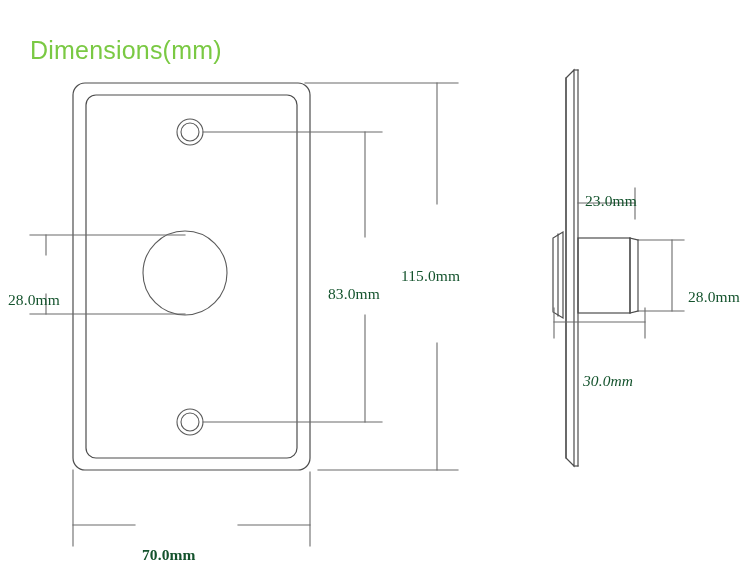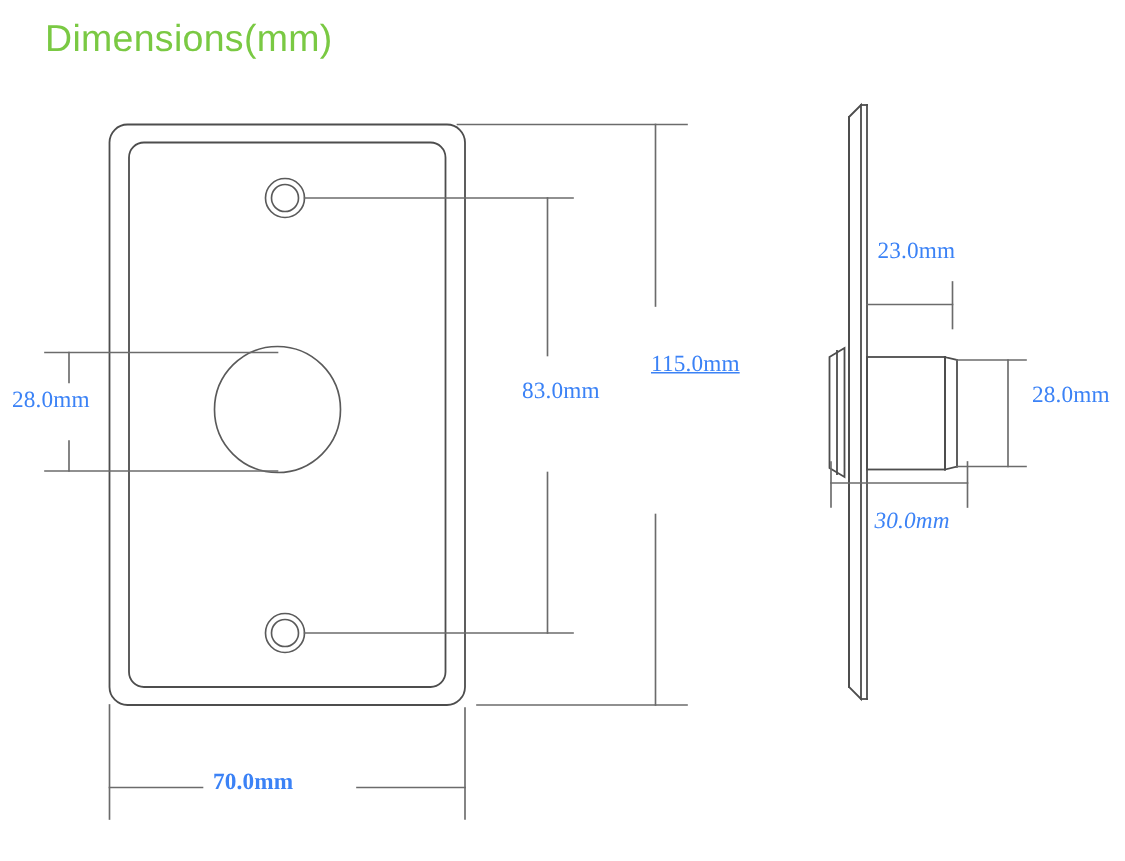--- a/index.html
+++ b/index.html
@@ -12,42 +12,43 @@
     position: relative;
     width: 750px;
     height: 574px;
     background: #ffffff;
     overflow: hidden;
     font-family: "Liberation Serif", "DejaVu Serif", serif;
   }
   #title {
     position: absolute;
     left: 30px;
-    top: 12px;
+    top: 36px;
     font-family: "Liberation Sans", "DejaVu Sans", sans-serif;
     font-size: 25px;
     font-weight: 400;
     letter-spacing: 0.2px;
     color: #7ac943;
     white-space: nowrap;
   }
   #drawing {
     position: absolute;
     left: 0;
     top: 0;
     width: 750px;
     height: 574px;
   }
   .dim-label {
     position: absolute;
     font-family: "Liberation Serif", "DejaVu Serif", serif;
     font-size: 15.5px;
-    color: #3b82f6;
+    color: #14532d;
     white-space: nowrap;
     letter-spacing: 0.1px;
+    margin-top: 33px;
   }
 </style>
 </head>
 <body>
 
 <div id="root">
 
   <div id="title">Dimensions(mm)</div>
 
   <svg id="drawing" viewBox="0 0 750 574" xmlns="http://www.w3.org/2000/svg">
@@ -141,23 +142,23 @@
         <line x1="554" y1="322" x2="645" y2="322"></line>
         <line x1="554" y1="308" x2="554" y2="338"></line>
         <line x1="645" y1="308" x2="645" y2="338"></line>
       </g>
 
     </g>
   </svg>
 
   <div class="dim-label" style="left:8px;  top:258px;">28.0mm</div>
 
-  <div class="dim-label" style="left:348px; top:252px;">83.0mm</div>
+  <div class="dim-label" style="left:328px; top:252px;">83.0mm</div>
 
-  <div class="dim-label" style="left:434px; top:234px;text-decoration:underline;">115.0mm</div>
+  <div class="dim-label" style="left:401px; top:234px;">115.0mm</div>
 
   <div class="dim-label" style="left:142px; top:513px;font-weight:bold;">70.0mm</div>
 
   <div class="dim-label" style="left:585px; top:159px;">23.0mm</div>
 
   <div class="dim-label" style="left:688px; top:255px;">28.0mm</div>
 
   <div class="dim-label" style="left:583px; top:339px;font-style:italic;">30.0mm</div>
 
 </div>

